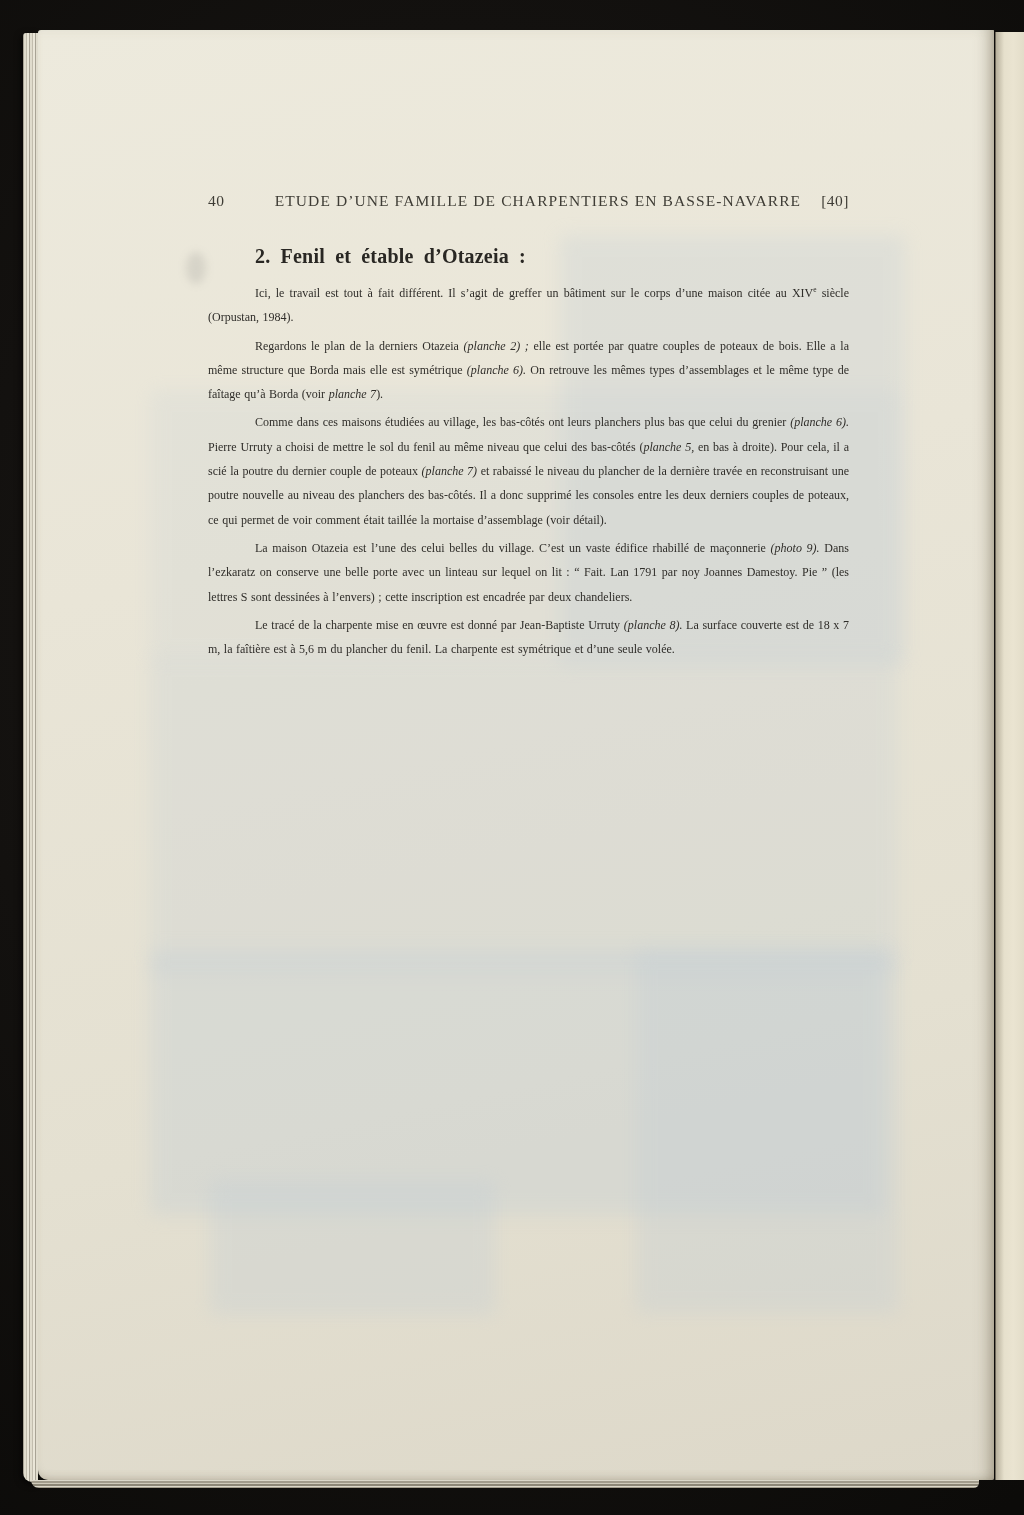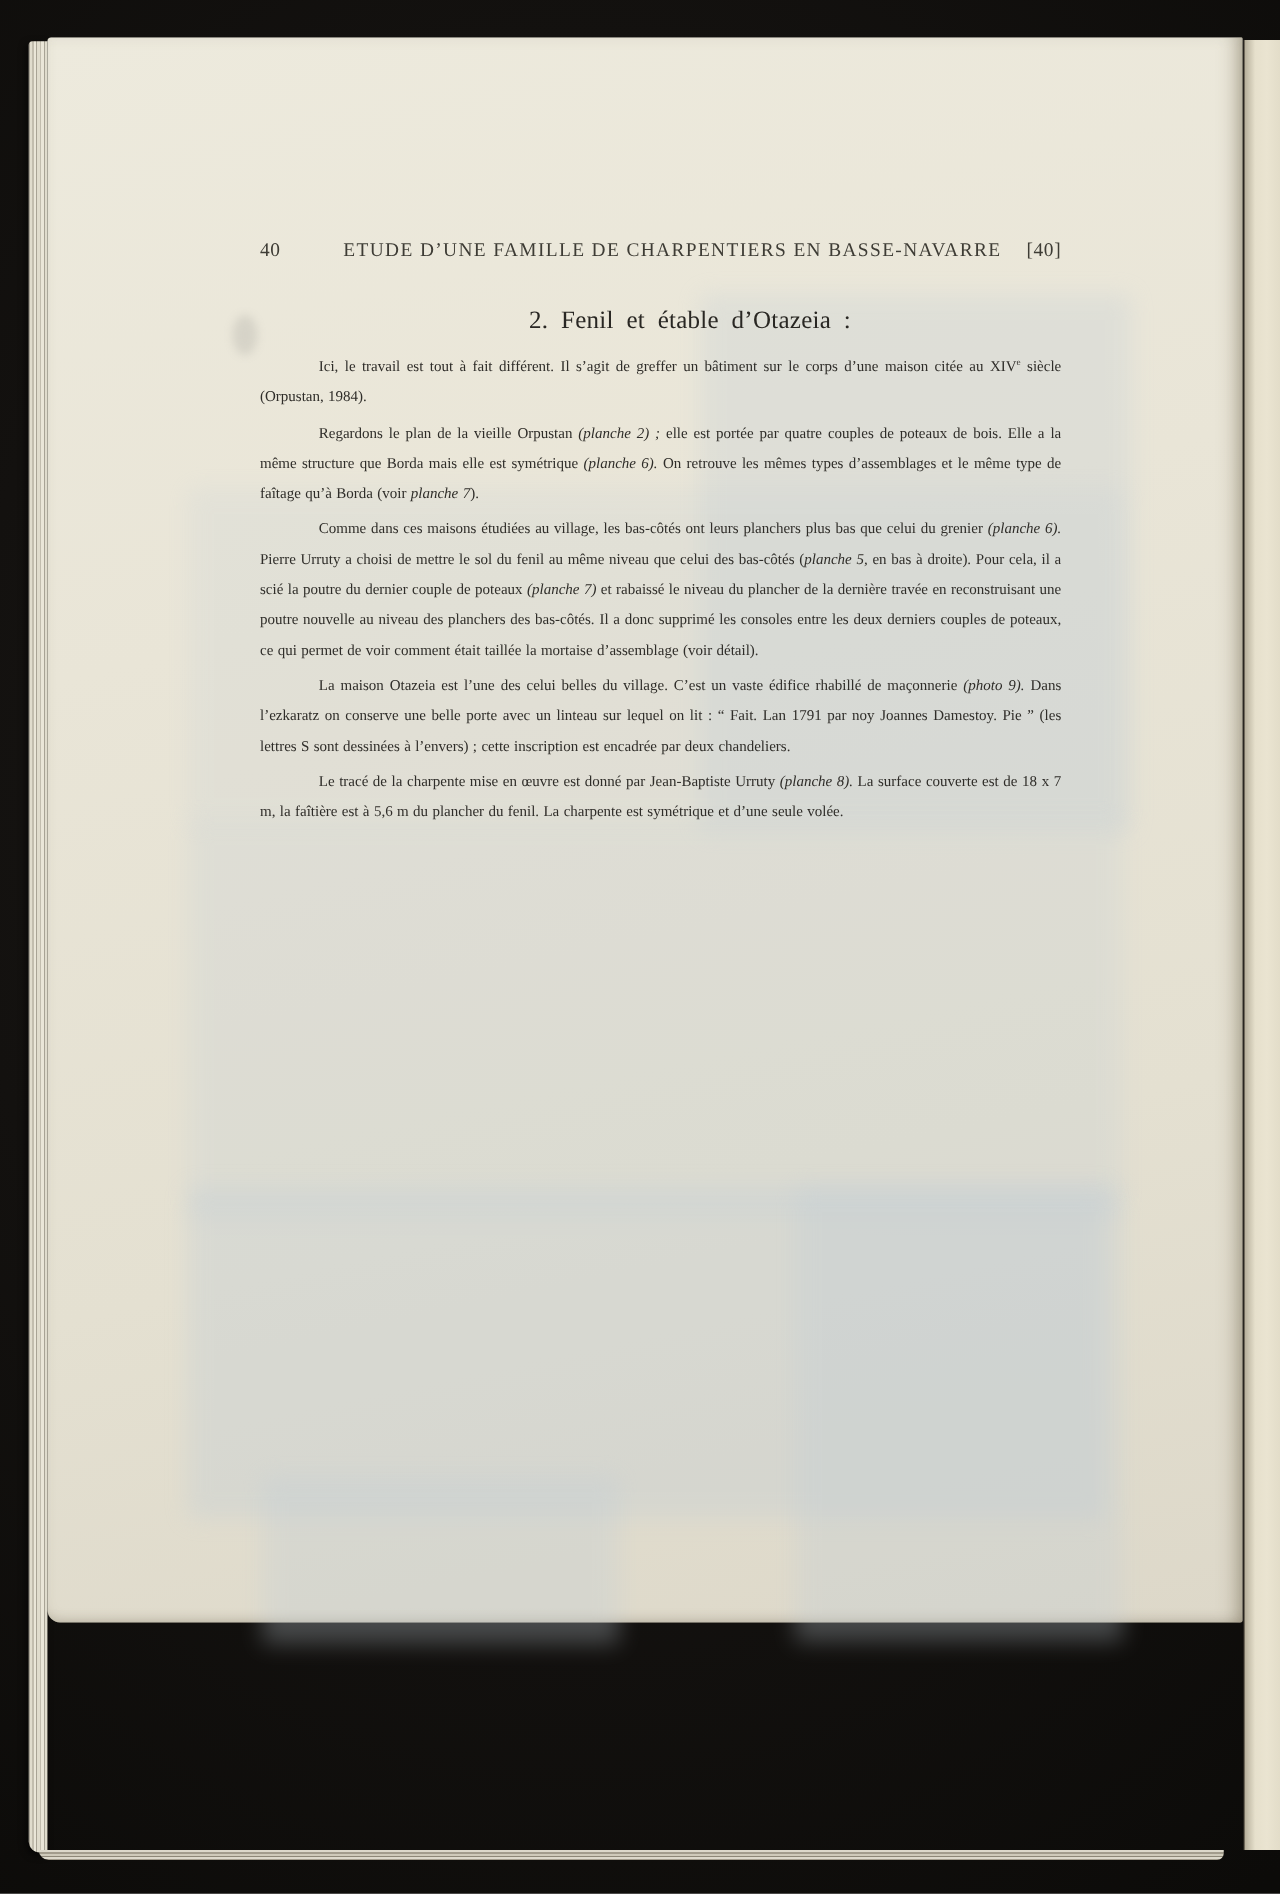--- a/index.html
+++ b/index.html
@@ -30,21 +30,21 @@
 
   
   .next-page {
     position:absolute; left:995px; top:32px; width:29px; height:1448px;
     background: linear-gradient(90deg, #b7b09c 0%, #e6e0cc 28%, #eae4d1 60%, #e2dcc8 100%);
     border-left:1px solid #6f685a;
   }
 
   
   .page {
-    position:absolute; left:38px; top:30px; width:956px; height:1268px;
+    position:absolute; left:38px; top:30px; width:956px; height:1450px;
     background: linear-gradient(168deg, #edeadd 0%, #e9e5d7 35%, #e4e0d1 70%, #ddd8c9 100%);
     border-radius:3px 1px 2px 10px;
     box-shadow:
       inset -12px 0 16px -9px rgba(104,93,70,.55),
       inset 0 -5px 10px -5px rgba(116,106,86,.35),
       inset 0 4px 8px -5px rgba(255,255,250,.5);
   }
 
   
   .patch { position:absolute; background:#c2cdd5; filter:blur(9px); }
@@ -66,22 +66,22 @@
     display:flex; align-items:baseline;
     font-size:15.5px; color:#3e3c35; letter-spacing:1.1px;
     white-space:nowrap;
   }
   .running-head .folio { width:47px; letter-spacing:.5px; }
   .running-head .title { flex:1;text-align:right; }
   .running-head .bracket { margin-left:20px; letter-spacing:.5px; }
 
   .section-heading {
     margin:35px 0 0 47px;
-    font-size:20px; font-weight:normal; color:#292723;
-    word-spacing:5px; letter-spacing:.2px;text-align:center;
+    font-size:20px; font-weight:bold; color:#292723;
+    word-spacing:5px; letter-spacing:.2px;
   }
 
   .body-text { margin-top:13px; }
   .body-text p {
     margin:0; text-align:justify; text-indent:47px;
     font-size:12px; line-height:24.3px; word-spacing:.5px;
     color:#2f2d29;
   }
   .body-text p + p { margin-top:4px; }
   .body-text em { font-style:italic; }
@@ -107,19 +107,19 @@
     <div class="running-head">
       <span class="folio">40</span>
       <span class="title">ETUDE D’UNE FAMILLE DE CHARPENTIERS EN BASSE-NAVARRE</span>
       <span class="bracket">[40]</span>
     </div>
 
     <h2 class="section-heading">2. Fenil et étable d’Otazeia :</h2>
 
     <div class="body-text">
       <p><span>Ici, le travail est tout à fait différent. Il s’agit de greffer un bâtiment sur le corps d’une maison citée au XIV</span><sup>e</sup><span> siècle (Orpustan, 1984).</span></p>
-      <p><span>Regardons le plan de la vieille Orpustan </span><em>(planche 2) ;</em><span> elle est portée par quatre couples de poteaux de bois. Elle a la même structure que Borda mais elle est symétrique </span><em>(planche 6).</em><span> On retrouve les mêmes types d’assemblages et le même type de faîtage qu’à Borda (voir </span><em>planche 7</em><span>).</span></p>
+      <p><span>Regardons le plan de la derniers Otazeia </span><em>(planche 2) ;</em><span> elle est portée par quatre couples de poteaux de bois. Elle a la même structure que Borda mais elle est symétrique </span><em>(planche 6).</em><span> On retrouve les mêmes types d’assemblages et le même type de faîtage qu’à Borda (voir </span><em>planche 7</em><span>).</span></p>
       <p><span>Comme dans ces maisons étudiées au village, les bas-côtés ont leurs planchers plus bas que celui du grenier </span><em>(planche 6).</em><span> Pierre Urruty a choisi de mettre le sol du fenil au même niveau que celui des bas-côtés (</span><em>planche 5,</em><span> en bas à droite). Pour cela, il a scié la poutre du dernier couple de poteaux </span><em>(planche 7)</em><span> et rabaissé le niveau du plancher de la dernière travée en reconstruisant une poutre nouvelle au niveau des planchers des bas-côtés. Il a donc supprimé les consoles entre les deux derniers couples de poteaux, ce qui permet de voir comment était taillée la mortaise d’assemblage (voir détail).</span></p>
       <p><span>La maison Otazeia est l’une des celui belles du village. C’est un vaste édifice rhabillé de maçonnerie </span><em>(photo 9).</em><span> Dans l’ezkaratz on conserve une belle porte avec un linteau sur lequel on lit : “ Fait. Lan 1791 par noy Joannes Damestoy. Pie ” (les lettres S sont dessinées à l’envers) ; cette inscription est encadrée par deux chandeliers.</span></p>
       <p><span>Le tracé de la charpente mise en œuvre est donné par Jean-Baptiste Urruty </span><em>(planche 8).</em><span> La surface couverte est de 18 x 7 m, la faîtière est à 5,6 m du plancher du fenil. La charpente est symétrique et d’une seule volée.</span></p>
     </div>
   </div>
 </div>
 
 </body></html>

